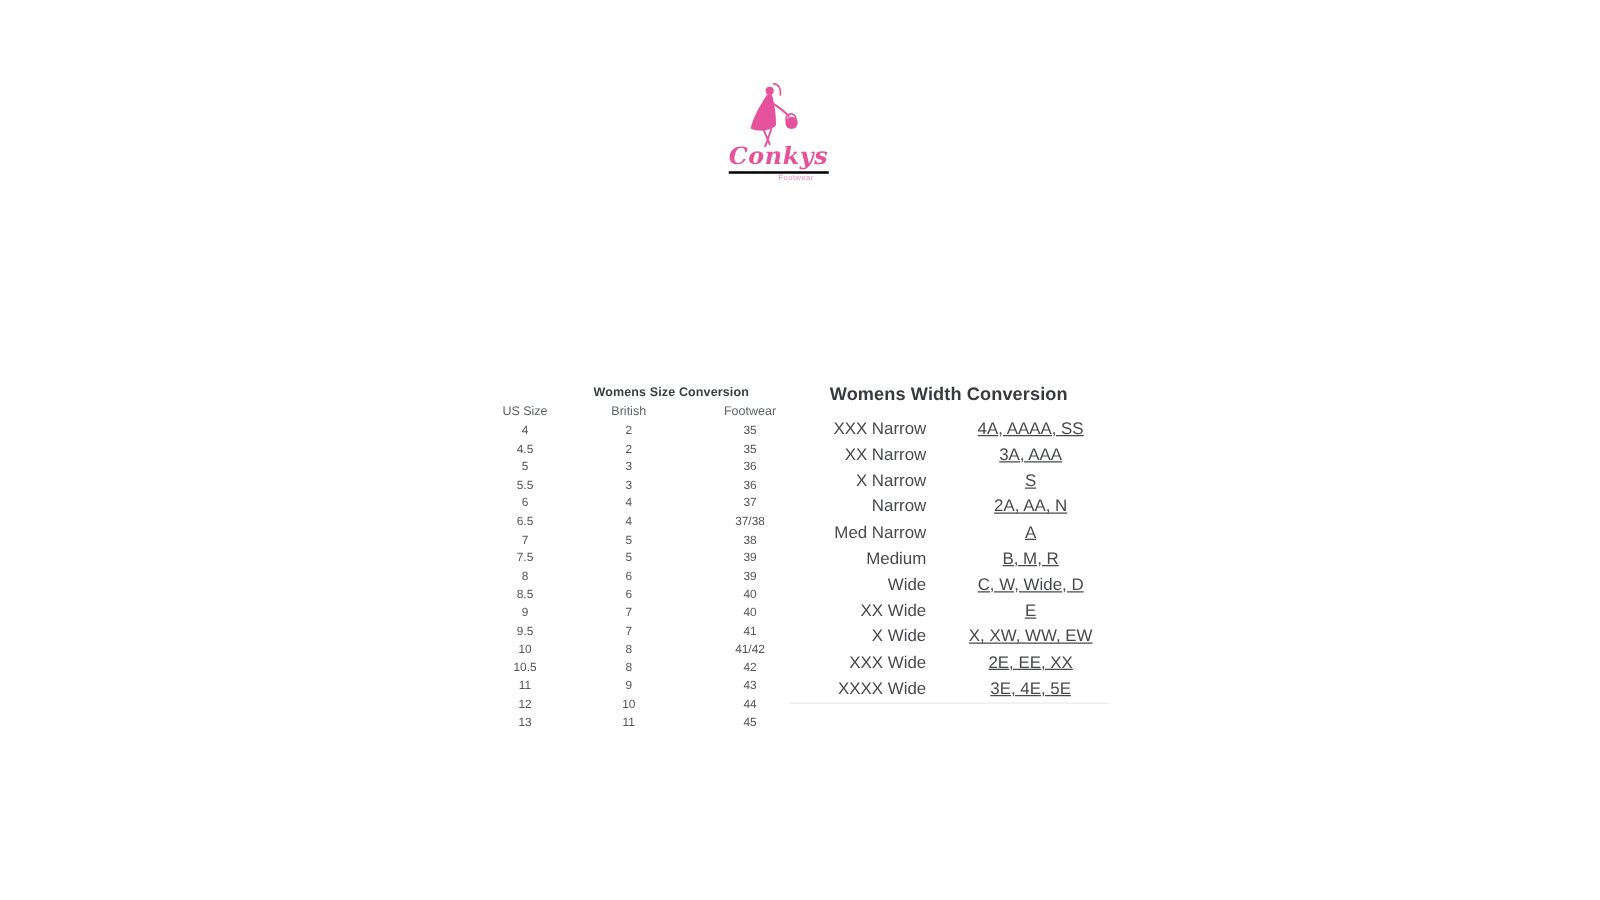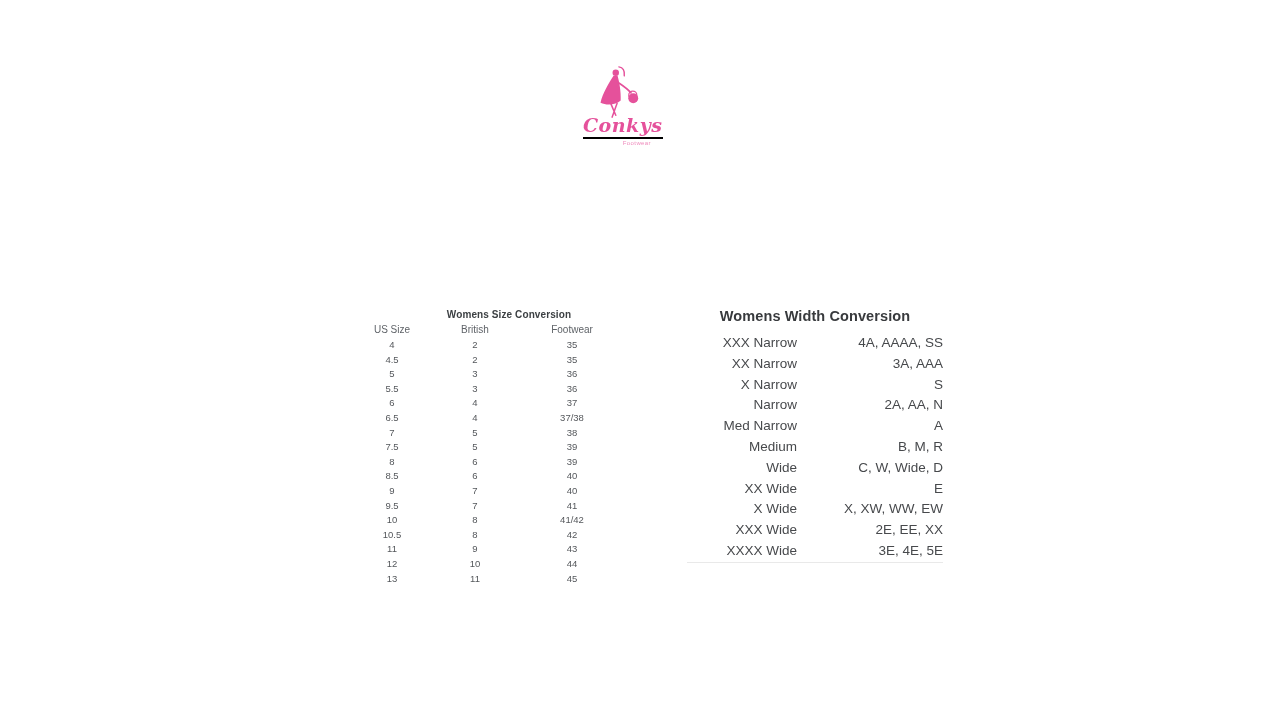--- a/index.html
+++ b/index.html
@@ -39,21 +39,21 @@
     font-size: 6px;
     color: #ef8cbd;
     letter-spacing: 0.4px;
     margin-top: 1px;
     padding-right: 2px;
   }
 
   
   .size-table-wrap {
     position: absolute;
-    left: 344px; top: 309px;
+    left: 372px; top: 309px;
     width: 290px;
   }
   .size-title {
     font-size: 10px;
     font-weight: bold;
     color: #3c4043;
     text-align: center;
     padding-left: 40px;
     margin-bottom: 4px;
     letter-spacing: 0.1px;
@@ -78,21 +78,21 @@
     padding: 0;
     line-height: 14.6px;
   }
   .col-us { width: 96px; }
   .col-br { width: 70px; }
   .col-eu { width: 124px; }
 
   
   .width-table-wrap {
     position: absolute;
-    left: 687px; top: 308px;
+    left: 631px; top: 308px;
     width: 256px;
   }
   .width-title {
     font-size: 14.5px;
     font-weight: bold;
     color: #383a3d;
     text-align: center;
     margin-bottom: 9px;
     letter-spacing: 0.1px;
   }
@@ -108,22 +108,23 @@
     height: 20.8px;
     padding: 0;
     line-height: 20.8px;
     white-space: nowrap;
   }
   table.width-table td:first-child {
     width: 110px;
     text-align: right;
   }
   table.width-table td:last-child {
-    text-align: right;
+    text-align: center;
     padding-left: 21px;
+    text-decoration: underline;
   }
 </style>
 </head>
 <body>
 
 <div class="logo">
   <span>
     <svg class="logo-figure" width="58" height="52" viewBox="0 0 64 58" aria-hidden="true">
       <g fill="#e5519b" stroke="#e5519b">
 

